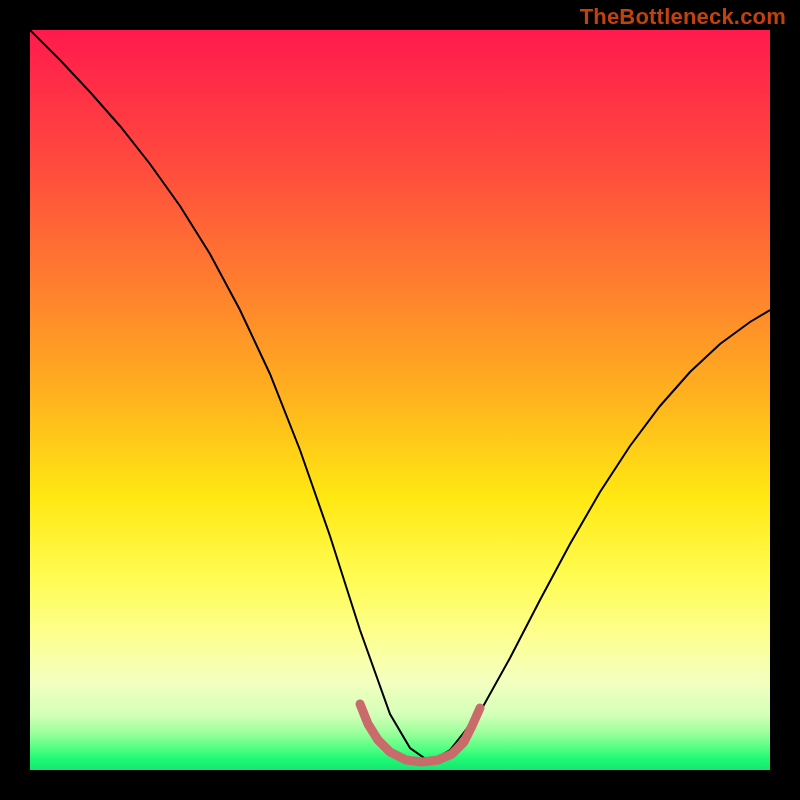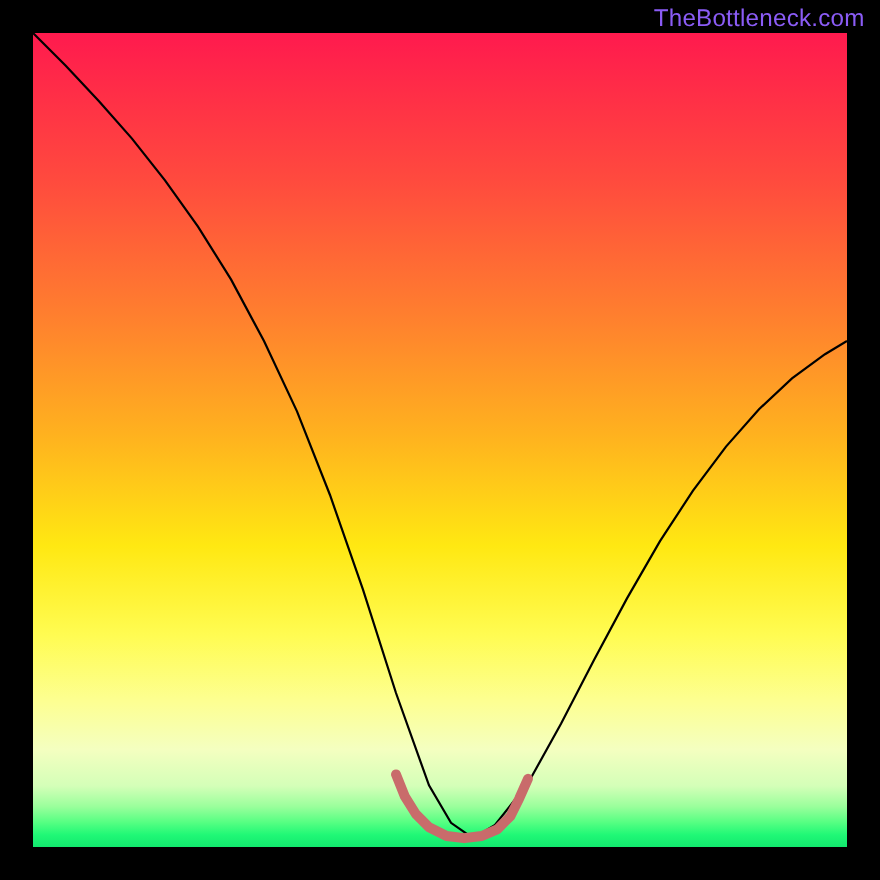--- a/index.html
+++ b/index.html
@@ -14,23 +14,23 @@
   .frame {
     position: relative;
     width: 800px;
     height: 800px;
     background: #000;
   }
   .watermark {
     position: absolute;
     top: 4px;
     right: 14px;
-    color: #8b5cf6;
+    color: #c2410c;
     font-size: 22px;
-    font-weight: 400;
+    font-weight: 700;
     letter-spacing: 0.2px;
     z-index: 10;
   }
   .plot-area {
     position: absolute;
     left: 30px;
     top: 30px;
     width: 740px;
     height: 740px;
     overflow: hidden;

